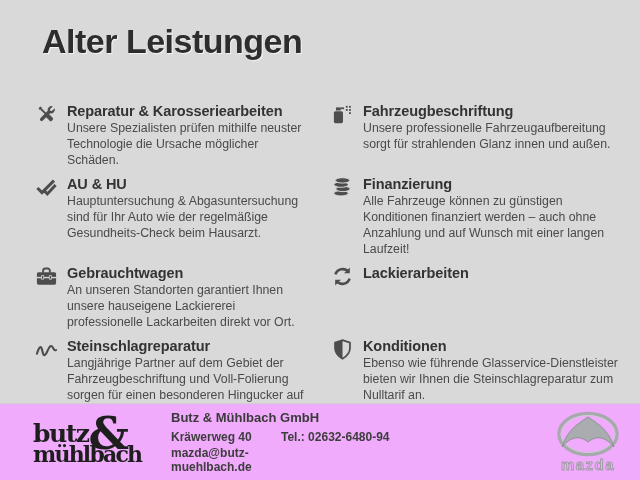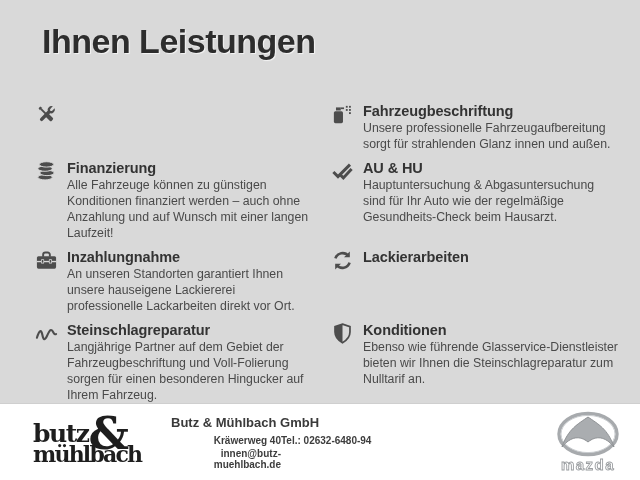--- a/index.html
+++ b/index.html
@@ -17,61 +17,65 @@
     display:grid; grid-template-columns:296px 1fr; row-gap:7px;
   }
   .service { display:flex; align-items:flex-start; }
   .service .icn { width:23px; height:23px; margin-right:9px; flex:0 0 auto; }
   .service h3 { margin:0; font-size:14.5px; font-weight:700; color:#333; letter-spacing:-0.1px; }
   .service p  { margin:2px 0 0; font-size:12.3px; line-height:1.3; color:#4a4a4a; }
   .service.col-l p { max-width:238px; }
   .service.col-r p { max-width:258px; }
   .footer {
     position:absolute; left:0; right:0; bottom:0; height:76px;
-    background:#ffffff; border-top:1px solid #cfcfcf;
+    background:#f0abfc; border-top:1px solid #cfcfcf;
     display:flex; align-items:center;
   }
   .logo {
     margin-left:33px; width:122px; color:#1e1e1e;
     font-family:"DejaVu Serif",serif; font-weight:700; user-select:none;
   }
   .logo-top { display:flex; align-items:flex-end; height:27px; font-size:25px; line-height:1; letter-spacing:-1.5px; }
   .logo-amp { font-size:45px; line-height:0.62; margin-left:0px; position:relative; top:2px; }
   .logo-bottom { font-size:22px; line-height:1; letter-spacing:-1.8px; margin-top:-3px; }
   .company { margin-left:16px; }
   .company-name { font-size:13px; font-weight:700; color:#3a3a3a; margin-bottom:5px; }
   .company-grid {
     display:grid; grid-template-columns:110px auto; row-gap:2px;
-    font-size:10px; font-weight:700; color:#3d3d3d;text-align:right;
+    font-size:12px; font-weight:700; color:#3d3d3d;
   }
   .mazda { margin-left:auto; margin-right:12px; }
 </style>
 </head>
 <body>
 
 <div class="page">
 
-  <div class="title">Ihnen Leistungen</div>
+  <div class="title">Alter Leistungen</div>
 
   <div class="services">
 
     <div class="service col-l">
       <svg class="icn" viewBox="0 0 24 24">
         <g fill="#4d4d4d" transform="rotate(45 12 12)">
           <circle cx="12" cy="5" r="3.6"></circle>
           <rect x="10.2" y="7" width="3.6" height="14" rx="1.8"></rect>
           <rect x="10.6" y="0" width="2.8" height="4.6" fill="#d9d9d9"></rect>
           <circle cx="12" cy="5" r="1.3" fill="#d9d9d9"></circle>
         </g>
         <g fill="#4d4d4d" transform="rotate(-45 12 12)">
           <path d="M10.8 1.5h2.4l.6 2.6h-3.6z"></path>
           <rect x="11" y="4.1" width="2" height="7"></rect>
           <rect x="9.8" y="11" width="4.4" height="9.5" rx="1.6"></rect>
         </g>
       </svg>
+      <div>
+        <h3>Reparatur &amp; Karosseriearbeiten</h3>
+        <p>Unsere Spezialisten prüfen mithilfe neuster Technologie die Ursache möglicher Schäden.</p>
+      </div>
     </div>
 
     <div class="service col-r">
       <svg class="icn" viewBox="0 0 24 24">
         <g fill="#4d4d4d">
           <rect x="3" y="8.5" width="9.5" height="12.5" rx="1.6"></rect>
           <rect x="5.2" y="4.6" width="5" height="3.2"></rect>
           <rect x="10.2" y="4.6" width="3.4" height="1.8"></rect>
           <rect x="15.5" y="3" width="1.9" height="1.9"></rect>
           <rect x="18.8" y="3" width="1.9" height="1.9"></rect>
@@ -79,58 +83,58 @@
           <rect x="15.5" y="6.3" width="1.9" height="1.9"></rect>
           <rect x="18.8" y="9.6" width="1.9" height="1.9"></rect>
         </g>
       </svg>
       <div>
         <h3>Fahrzeugbeschriftung</h3>
         <p>Unsere professionelle Fahrzeugaufbereitung sorgt für strahlenden Glanz innen und außen.</p>
       </div>
     </div>
 
+    <div class="service col-l">
+      <svg class="icn" viewBox="0 0 24 24">
+        <path d="M2.5 12.5l4.8 4.8L19.8 4.8" fill="none" stroke="#4d4d4d" stroke-width="3.1"></path>
+        <path d="M9.8 15.6l3.1 3.1 8.6-9.2" fill="none" stroke="#4d4d4d" stroke-width="3.1"></path>
+      </svg>
+      <div>
+        <h3>AU &amp; HU</h3>
+        <p>Hauptuntersuchung &amp; Abgasuntersuchung sind für Ihr Auto wie der regelmäßige Gesundheits-Check beim Hausarzt.</p>
+      </div>
+    </div>
+
     <div class="service col-r">
       <svg class="icn" viewBox="0 0 24 24">
         <g fill="#4d4d4d" stroke="#d9d9d9" stroke-width="1">
           <ellipse cx="10.5" cy="18" rx="7.5" ry="2.8"></ellipse>
           <ellipse cx="12.5" cy="13.5" rx="7.5" ry="2.8"></ellipse>
           <ellipse cx="10.5" cy="9" rx="7.5" ry="2.8"></ellipse>
           <ellipse cx="12" cy="4.6" rx="7.5" ry="2.8"></ellipse>
         </g>
       </svg>
       <div>
         <h3>Finanzierung</h3>
         <p>Alle Fahrzeuge können zu günstigen Konditionen finanziert werden – auch ohne Anzahlung und auf Wunsch mit einer langen Laufzeit!</p>
       </div>
     </div>
 
     <div class="service col-l">
       <svg class="icn" viewBox="0 0 24 24">
-        <path d="M2.5 12.5l4.8 4.8L19.8 4.8" fill="none" stroke="#4d4d4d" stroke-width="3.1"></path>
-        <path d="M9.8 15.6l3.1 3.1 8.6-9.2" fill="none" stroke="#4d4d4d" stroke-width="3.1"></path>
-      </svg>
-      <div>
-        <h3>AU &amp; HU</h3>
-        <p>Hauptuntersuchung &amp; Abgasuntersuchung sind für Ihr Auto wie der regelmäßige Gesundheits-Check beim Hausarzt.</p>
-      </div>
-    </div>
-
-    <div class="service col-l">
-      <svg class="icn" viewBox="0 0 24 24">
         <path d="M8.5 8V6a2.3 2.3 0 0 1 2.3-2.3h2.4A2.3 2.3 0 0 1 15.5 6v2" fill="none" stroke="#4d4d4d" stroke-width="2"></path>
         <rect x="2" y="7.5" width="20" height="13" rx="1.6" fill="#4d4d4d"></rect>
         <rect x="2" y="12.4" width="20" height="1.4" fill="#d9d9d9"></rect>
         <rect x="6.3" y="10.6" width="3.2" height="4.6" rx="0.6" fill="#d9d9d9"></rect>
         <rect x="14.5" y="10.6" width="3.2" height="4.6" rx="0.6" fill="#d9d9d9"></rect>
         <rect x="7.1" y="11.5" width="1.6" height="2.8" fill="#4d4d4d"></rect>
         <rect x="15.3" y="11.5" width="1.6" height="2.8" fill="#4d4d4d"></rect>
       </svg>
       <div>
-        <h3>Inzahlungnahme</h3>
+        <h3>Gebrauchtwagen</h3>
         <p>An unseren Standorten garantiert Ihnen unsere hauseigene Lackiererei professionelle Lackarbeiten direkt vor Ort.</p>
       </div>
     </div>
 
     <div class="service col-r">
       <svg class="icn" viewBox="0 0 24 24">
         <path d="M4.6 9.8a7.8 7.8 0 0 1 13.6-2.5" fill="none" stroke="#4d4d4d" stroke-width="2.7"></path>
         <path d="M19.6 2.6v6h-6z" fill="#4d4d4d"></path>
         <path d="M19.4 14.2a7.8 7.8 0 0 1-13.6 2.5" fill="none" stroke="#4d4d4d" stroke-width="2.7"></path>
         <path d="M4.4 21.4v-6h6z" fill="#4d4d4d"></path>
@@ -171,21 +175,21 @@
           <span class="logo-amp">&amp;</span>
       </div>
       <div class="logo-bottom">mühlbach</div>
     </div>
 
     <div class="company">
       <div class="company-name">Butz &amp; Mühlbach GmbH</div>
       <div class="company-grid">
         <span>Kräwerweg 40</span>
         <span>Tel.: 02632-6480-94</span>
-        <span>innen@butz-muehlbach.de</span>
+        <span>mazda@butz-muehlbach.de</span>
       </div>
     </div>
 
     <svg class="mazda" width="80" height="66" viewBox="0 0 80 66">
       <ellipse cx="40" cy="25" rx="29" ry="20.5" fill="none" stroke="#a7aaad" stroke-width="3.4"></ellipse>
       <ellipse cx="40" cy="25" rx="27" ry="18.6" fill="none" stroke="#c9cccf" stroke-width="1"></ellipse>
       <path d="M14 38 C 20 20, 30 15, 40 8 C 50 15, 60 20, 66 38 C 57 27, 48 26.5, 40 33 C 32 26.5, 23 27, 14 38 Z" fill="#aaadb0" stroke="#8e9194" stroke-width="1"></path>
       <text x="40" y="61" text-anchor="middle" font-family="Liberation Sans, sans-serif" font-size="15" font-weight="bold" letter-spacing="1.5" fill="none" stroke="#9b9ea1" stroke-width="0.9">mazda</text>
     </svg>
 

